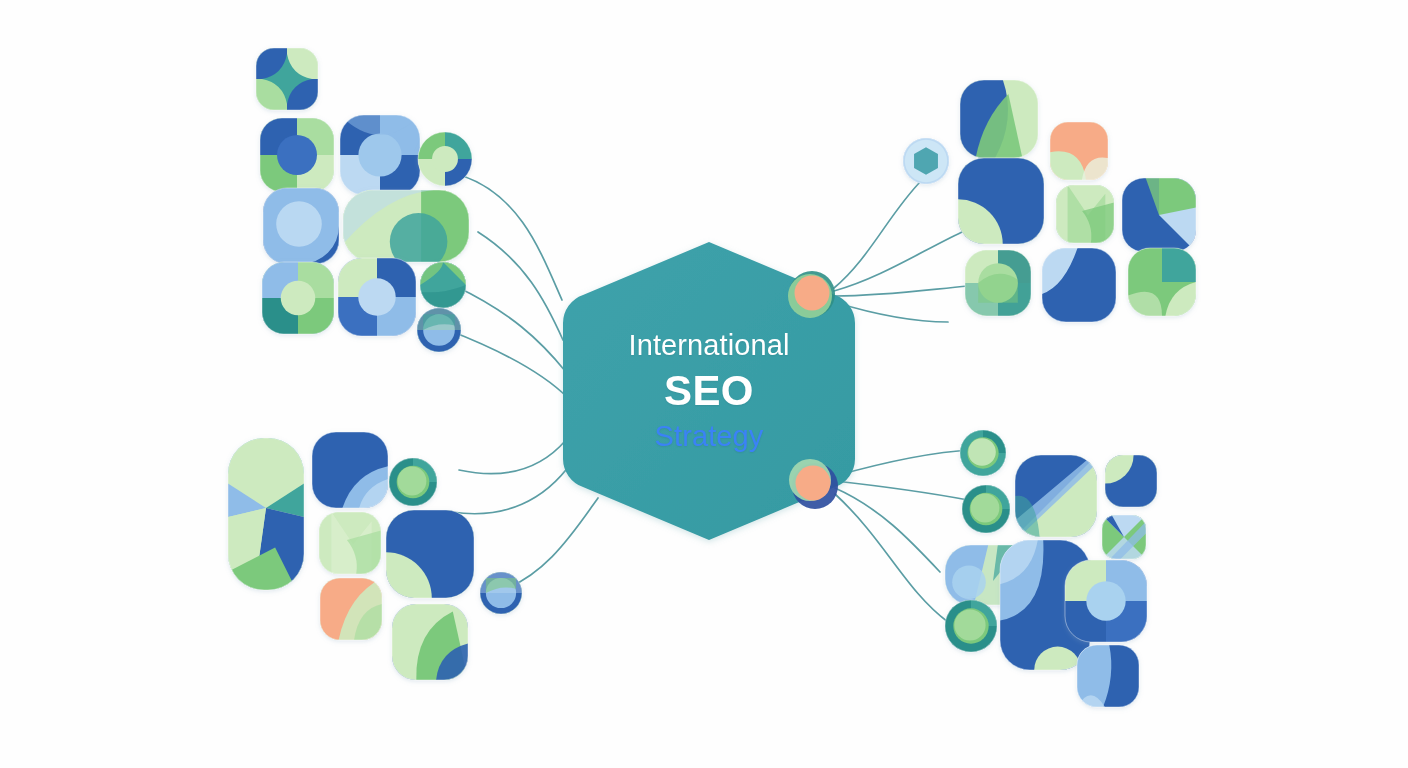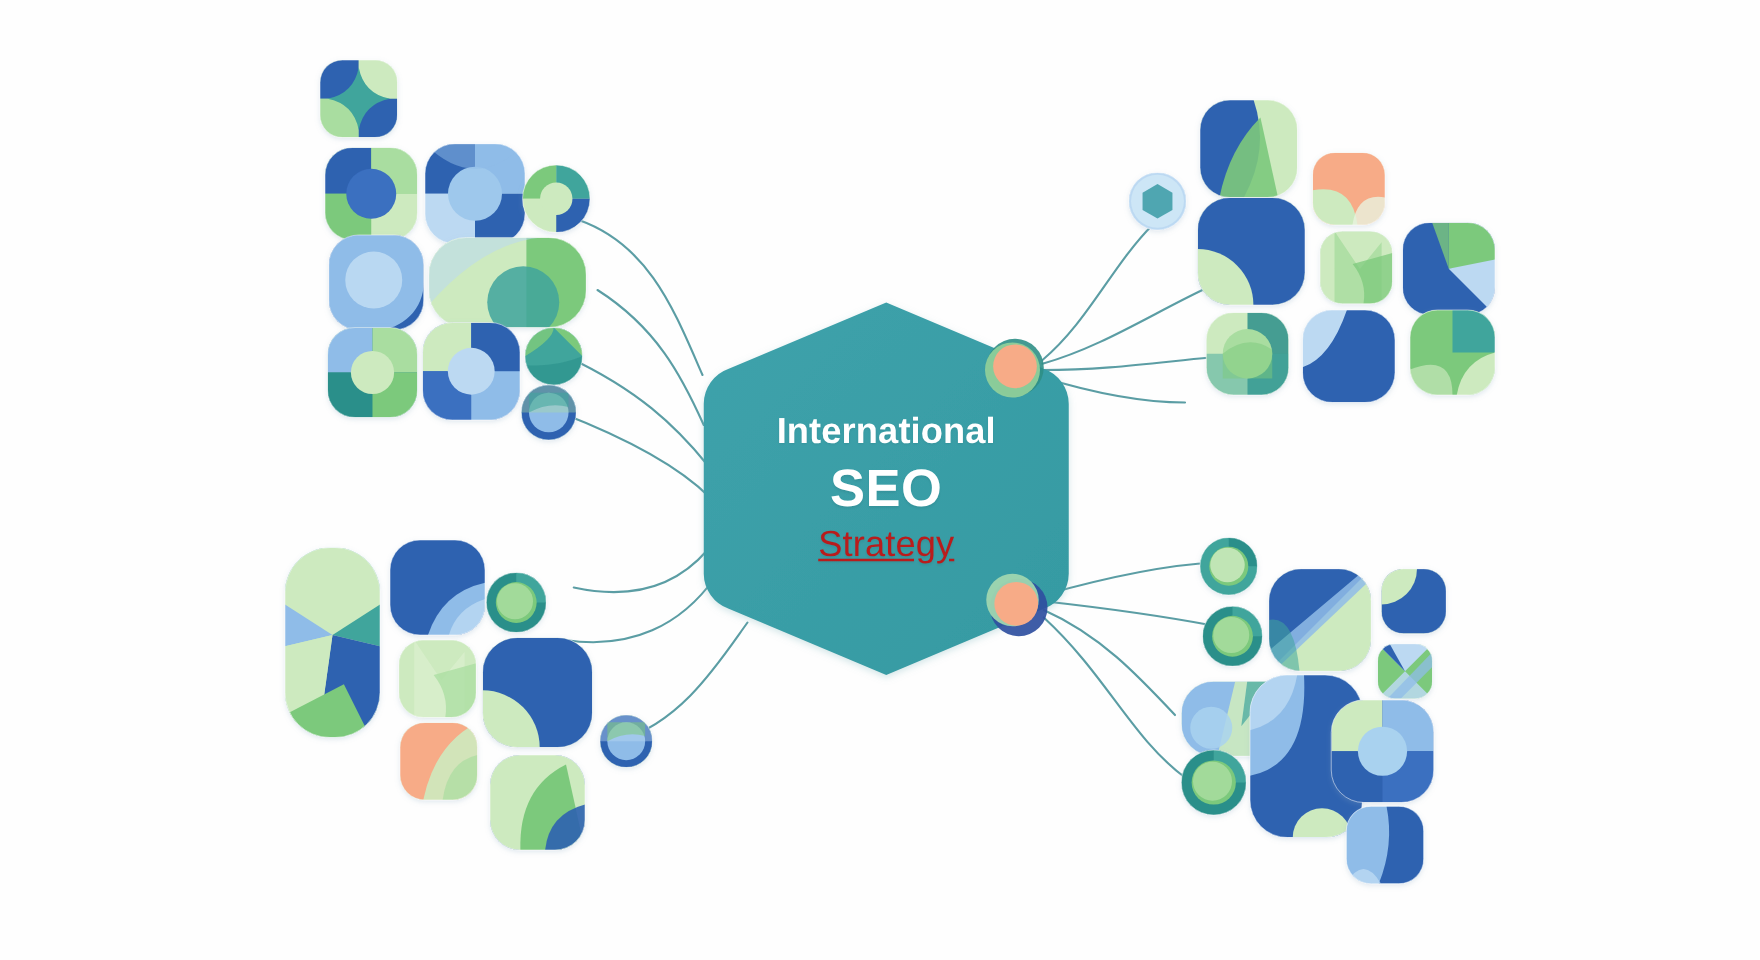--- a/index.html
+++ b/index.html
@@ -30,41 +30,40 @@
     height: 298px;
     display: flex;
     flex-direction: column;
     align-items: center;
     justify-content: center;
     pointer-events: none;
   }
   .hub-line-1 {
     color: #ffffff;
     font-size: 29px;
-    font-weight: 700;
+    font-weight: 400;
     line-height: 1.28;
     letter-spacing: 0.1px;
     text-shadow: 0 1px 2px rgba(0,0,0,0.07);
   }
   .hub-line-2 {
     color: #ffffff;
     font-size: 42px;
     font-weight: 700;
     line-height: 1.28;
     letter-spacing: 0.4px;
     text-shadow: 0 1px 2px rgba(0,0,0,0.07);
   }
   .hub-line-3 {
-    color: #b91c1c;
+    color: #3b82f6;
     font-size: 29px;
     font-weight: 400;
     line-height: 1.28;
     letter-spacing: 0.1px;
     text-shadow: 0 1px 2px rgba(0,0,0,0.07);
-    text-decoration: underline;
   }
 </style>
 </head>
 <body>
 
 <div id="canvas">
 
   <svg id="diagram-svg" viewBox="0 0 1408 768">
     <defs>
       <clipPath id="hexclip">

